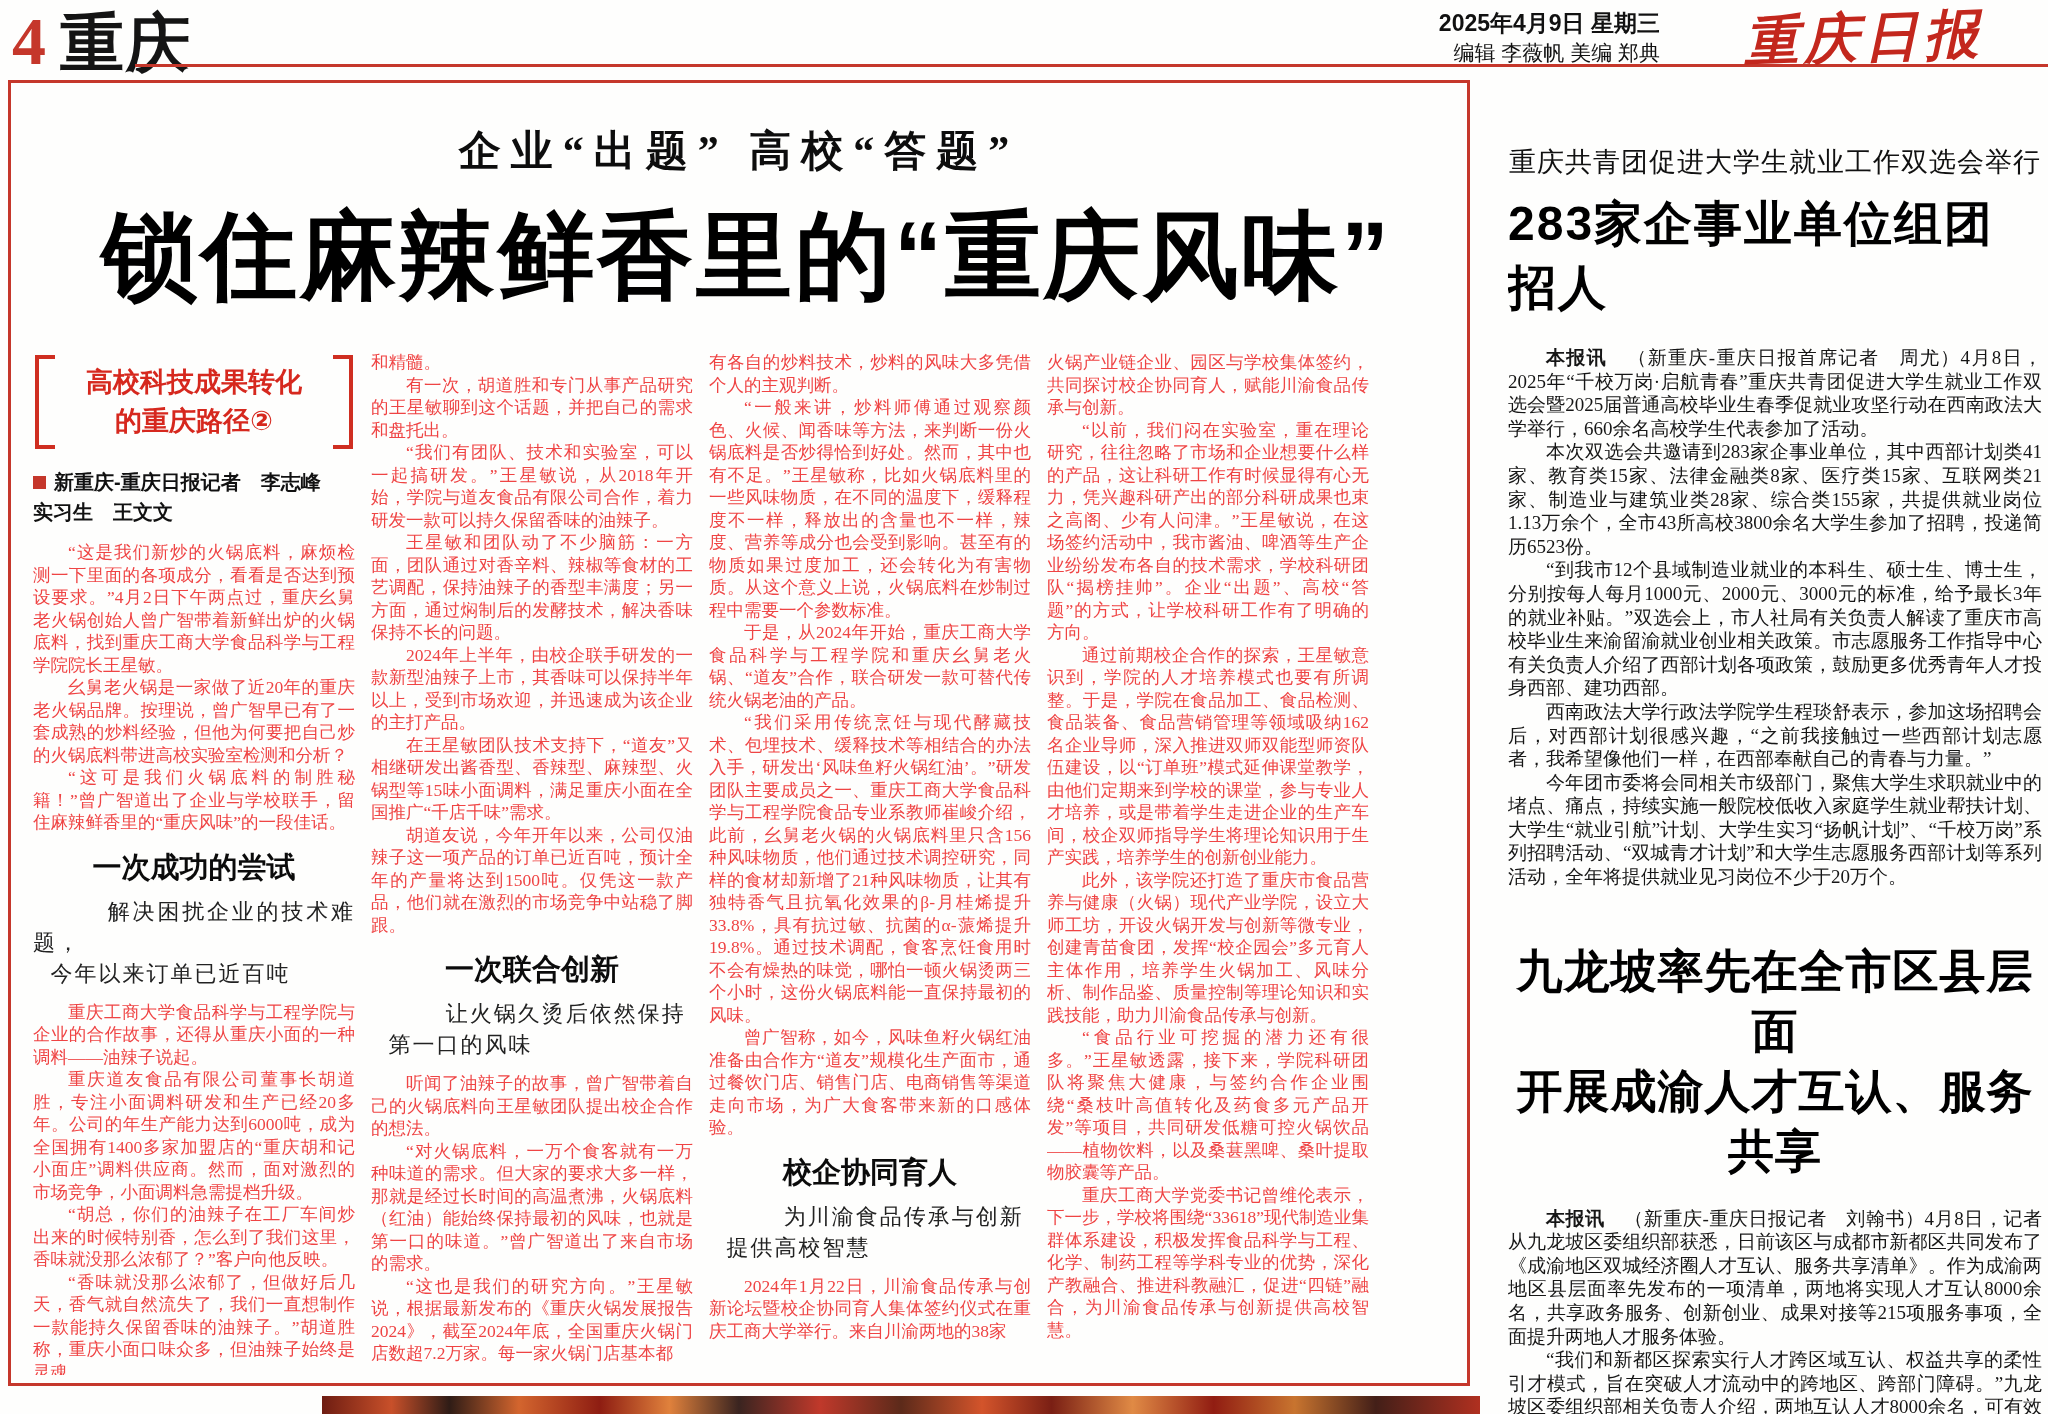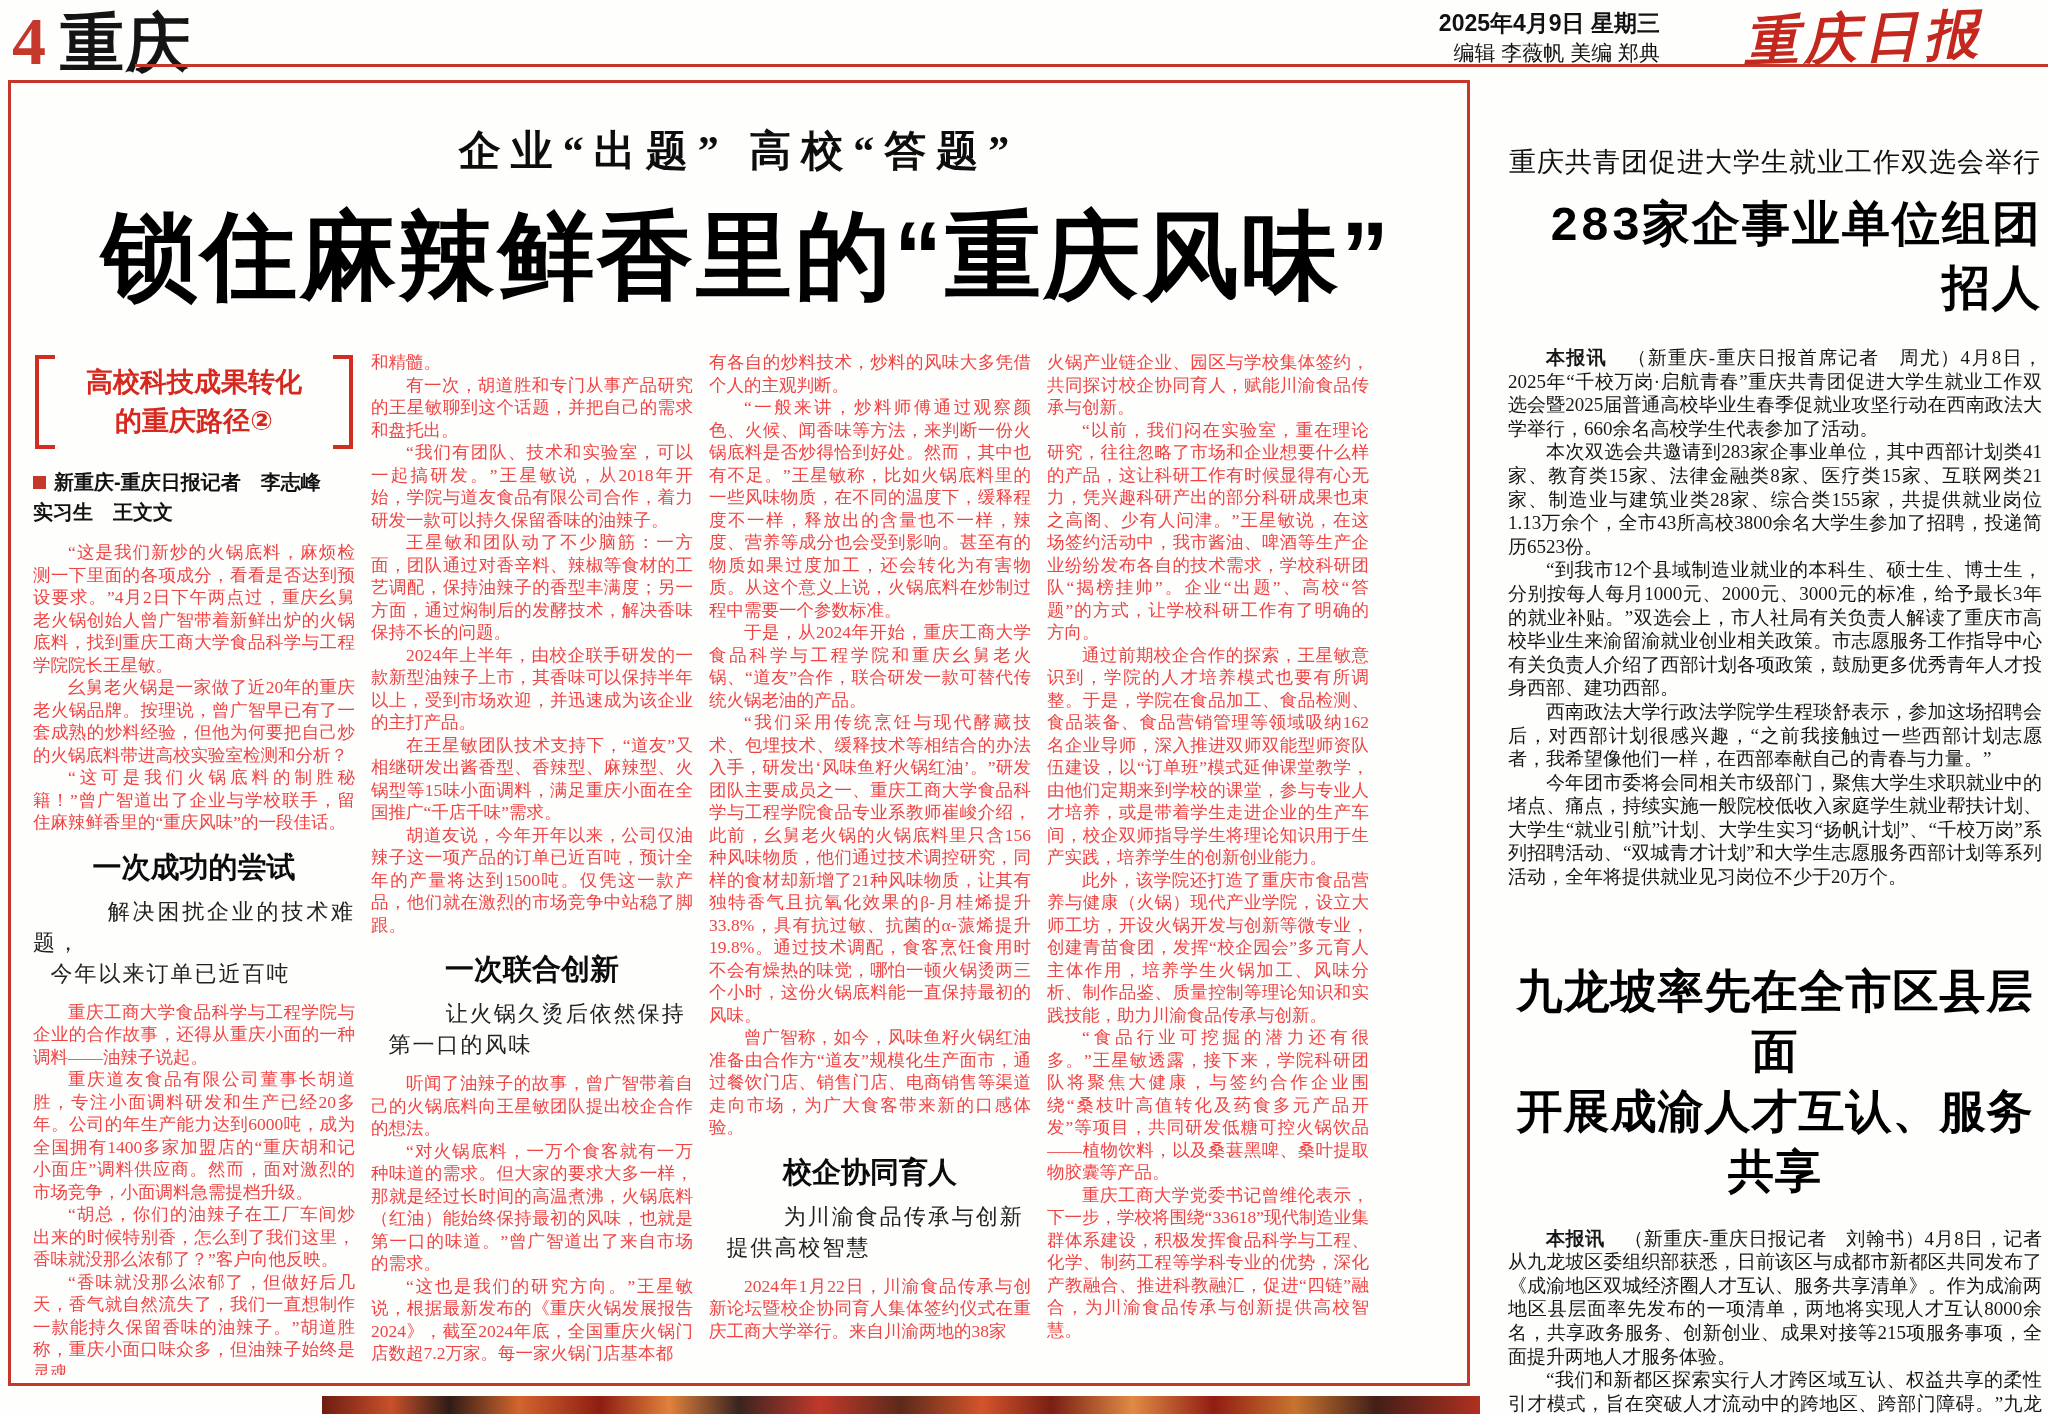--- a/index.html
+++ b/index.html
@@ -42,26 +42,26 @@
   .badge::before,.badge::after{content:"";position:absolute;top:0;bottom:0;width:16px;border:4px solid #cf2e21;}
   .badge::before{left:0;border-right:none;}
   .badge::after{right:0;border-left:none;}
   .badge-line{display:block;color:#d6281e;font-weight:900;font-size:27px;line-height:39px;
     font-family:"Liberation Sans","DejaVu Sans",sans-serif;}
   .byline{margin:0 0 14px 0;font-weight:700;font-size:20px;line-height:30px;font-family:"Liberation Sans",sans-serif;}
   .byline .sq{display:inline-block;width:13px;height:13px;background:#c5372b;margin-right:8px;}
   
   .sidebar{position:absolute;left:1508px;top:84px;width:534px;bottom:0;overflow:hidden;}
   .sb-kicker{margin-top:60px;text-align:center;font-size:27px;letter-spacing:1px;color:#111;}
-  .sb-headline1{margin-top:12px;text-align:right;font-size:48px;font-weight:900;letter-spacing:2px;
-    font-family:Liberation Mono, monospace;color:#000;}
+  .sb-headline1{margin-top:12px;text-align:left;font-size:48px;font-weight:900;letter-spacing:2px;
+    font-family:Liberation Sans, sans-serif;color:#000;}
   .sb-body{margin-top:26px;text-align:justify;}
   .sb-body p{margin:0;text-indent:2em;font-size:19px;line-height:23.6px;color:#161616;}
   .sb-body .lead{font-weight:700;font-family:"Liberation Sans",sans-serif;}
-  .sb-headline2{margin-top:72px;text-align:center;font-size:46px;font-weight:900;line-height:60px;letter-spacing:1px;
+  .sb-headline2{margin-top:52px;text-align:center;font-size:46px;font-weight:900;line-height:60px;letter-spacing:1px;
     font-family:"Liberation Sans","DejaVu Sans",sans-serif;color:#000;}
   
   .photo-strip{
     position:absolute;left:322px;top:1396px;width:1158px;height:18px;
     background:linear-gradient(90deg,#6e1d12 0%,#c8502a 6%,#2f1c16 11%,#d3652e 17%,#8e1d12 24%,#e0813c 30%,#3a2420 36%,#c0392b 43%,#5c2a1a 50%,#d3542b 57%,#7a1f14 63%,#e08a45 70%,#911d12 77%,#c8742f 84%,#431f18 91%,#b03020 100%);
   }
 </style>
 </head>
 <body>
 

